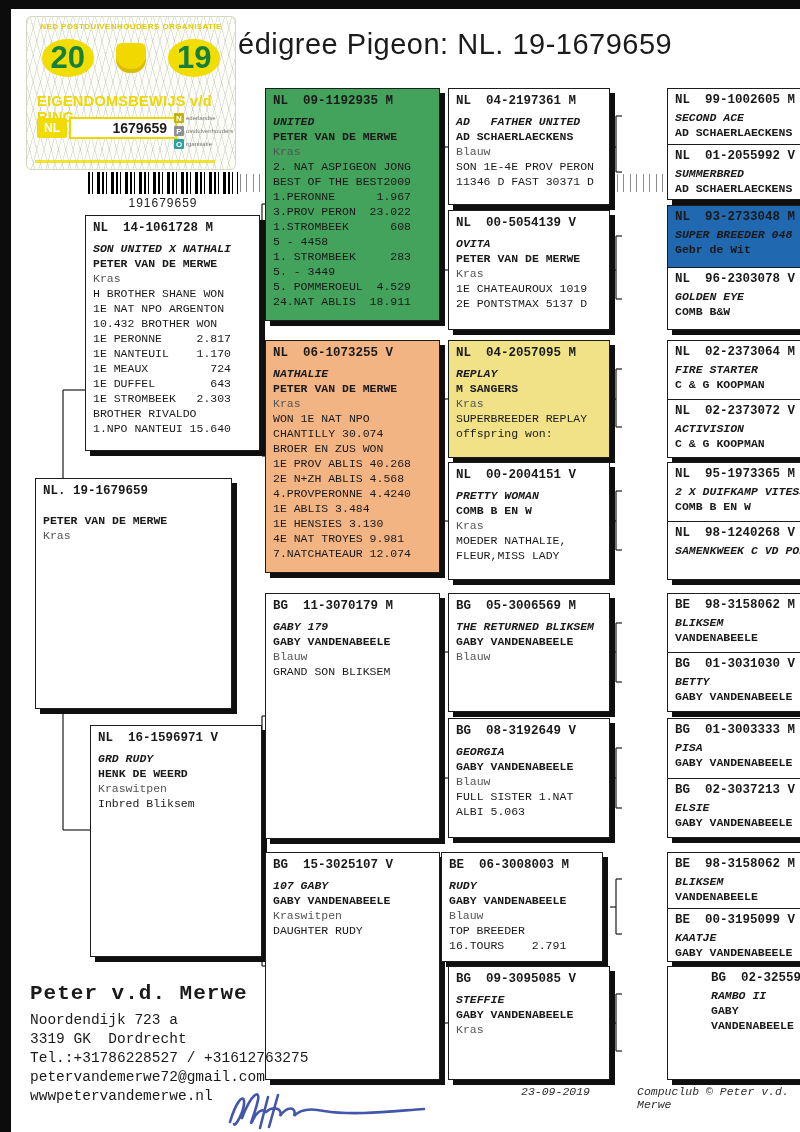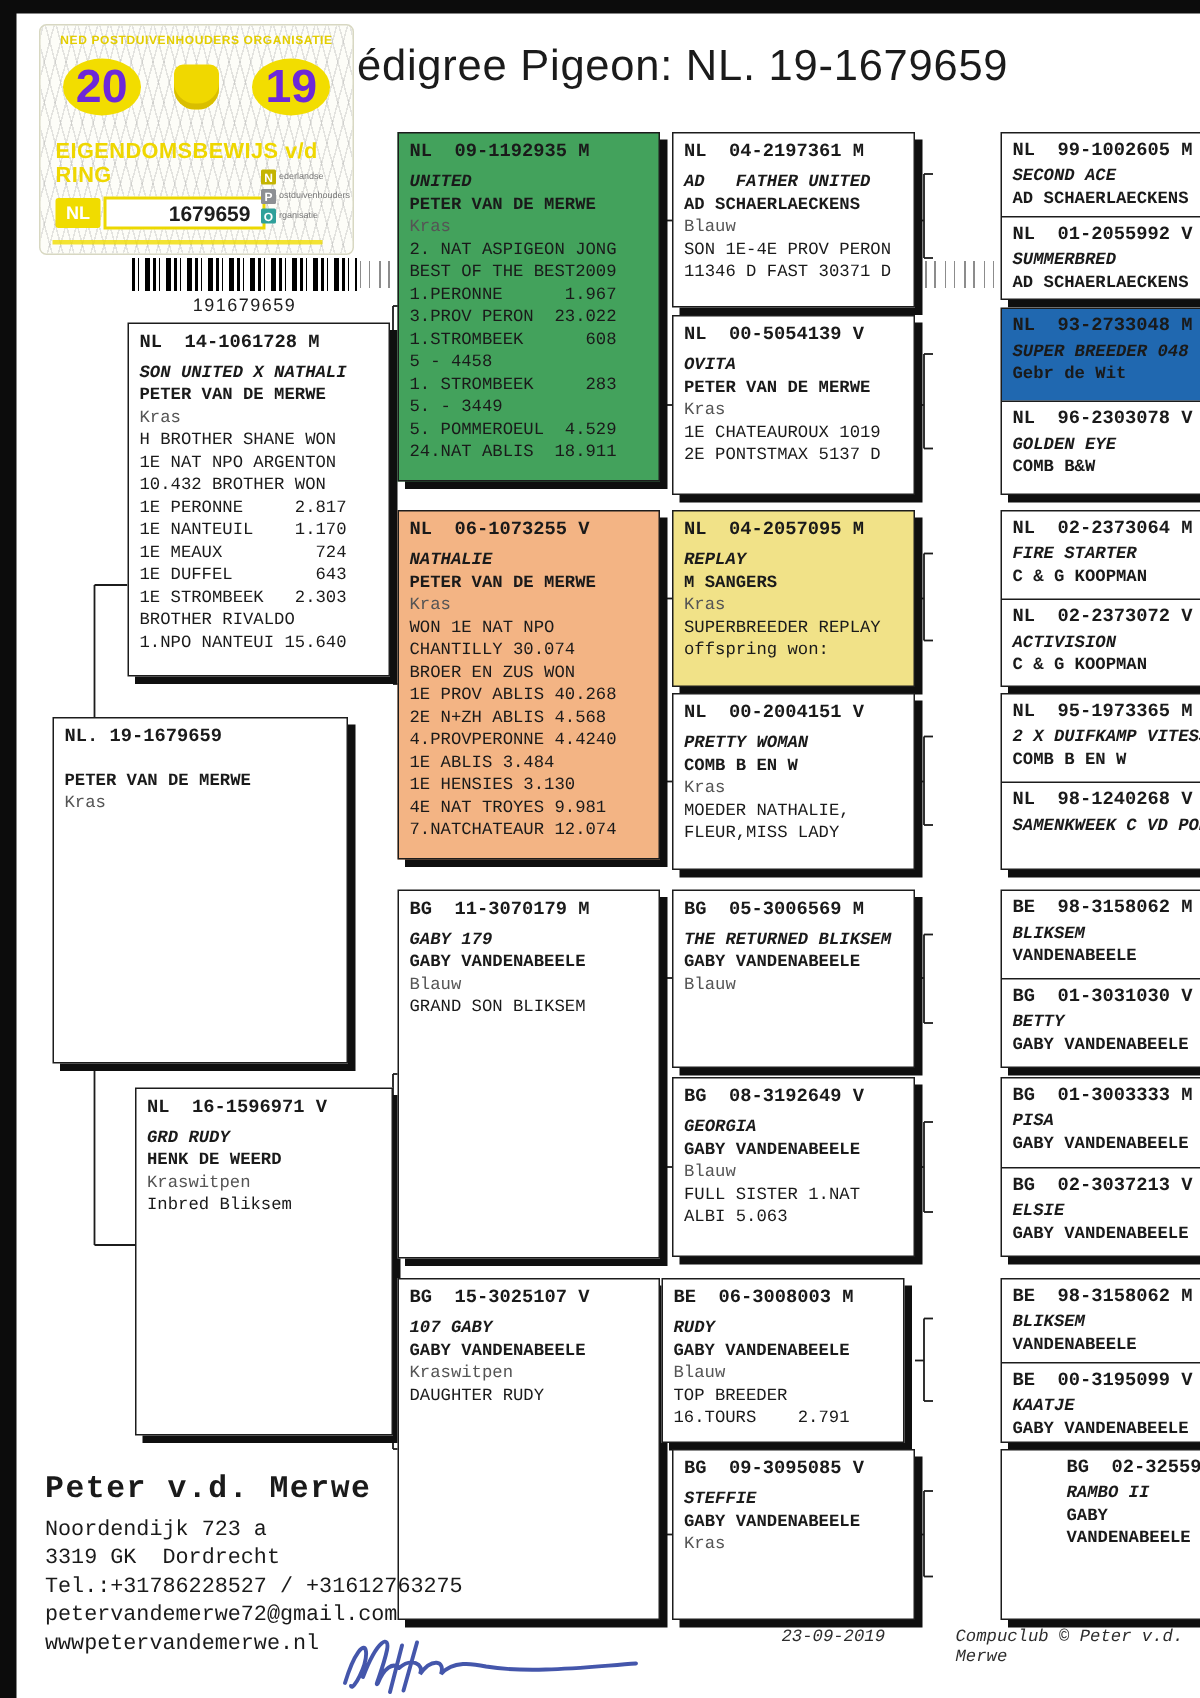--- a/index.html
+++ b/index.html
@@ -17,25 +17,25 @@
   
   .sticker{position:absolute;left:26px;top:16px;width:208px;height:152px;background:#fdfdf8;
     border:1px solid #d8d8c2;border-radius:5px;z-index:3;overflow:hidden;}
   .sticker::before{content:"";position:absolute;inset:0;
     background:
       repeating-linear-gradient(75deg, rgba(150,150,150,.25) 0 1px, transparent 1px 7px),
       repeating-linear-gradient(-75deg, rgba(150,150,150,.25) 0 1px, transparent 1px 7px);}
   .sticker-org{position:absolute;left:0;top:5px;width:100%;text-align:center;
     font-size:8px;font-weight:700;color:#e3cd00;letter-spacing:.4px;}
   .years{position:absolute;left:0;top:22px;width:100%;display:flex;justify-content:center;align-items:center;gap:22px;}
-  .yr{font-size:31px;font-weight:800;color:#6d28d9;background:#f2dd00;border-radius:50%;padding:0 9px;line-height:38px;}
+  .yr{font-size:31px;font-weight:800;color:#15803d;background:#f2dd00;border-radius:50%;padding:0 9px;line-height:38px;}
   .crest{width:30px;height:30px;background:#f0d800;border-radius:6px 6px 14px 14px;
     box-shadow:inset 0 -4px 0 #d9be00;}
   .eigen{position:absolute;left:10px;top:76px;font-size:14.5px;font-weight:800;color:#efd700;letter-spacing:.3px;}
-  .ringrow{position:absolute;left:10px;top:114px;display:flex;align-items:center;}
+  .ringrow{position:absolute;left:10px;top:100px;display:flex;align-items:center;}
   .nl-chip{background:#f0dc00;color:#fff;font-weight:800;font-size:12px;padding:3px 7px;border-radius:2px;}
   .ringno{border:2px solid #ecd800;background:#fff;color:#1c1c1c;font-weight:700;font-size:14px;
     padding:1px 8px;min-width:88px;text-align:right;margin-left:2px;}
   .npo{position:absolute;left:147px;top:96px;display:flex;flex-direction:column;gap:3px;}
   .npo-row{display:flex;align-items:center;gap:2px;}
   .npo-chip{width:10px;height:10px;color:#fff;font-size:8px;font-weight:800;display:flex;
     align-items:center;justify-content:center;border-radius:1px;}
   .npo-word{font-size:6px;color:#777;}
   .sticker-bottom{position:absolute;left:8px;bottom:6px;width:180px;height:3px;background:#f0dc00;opacity:.8;}
 

